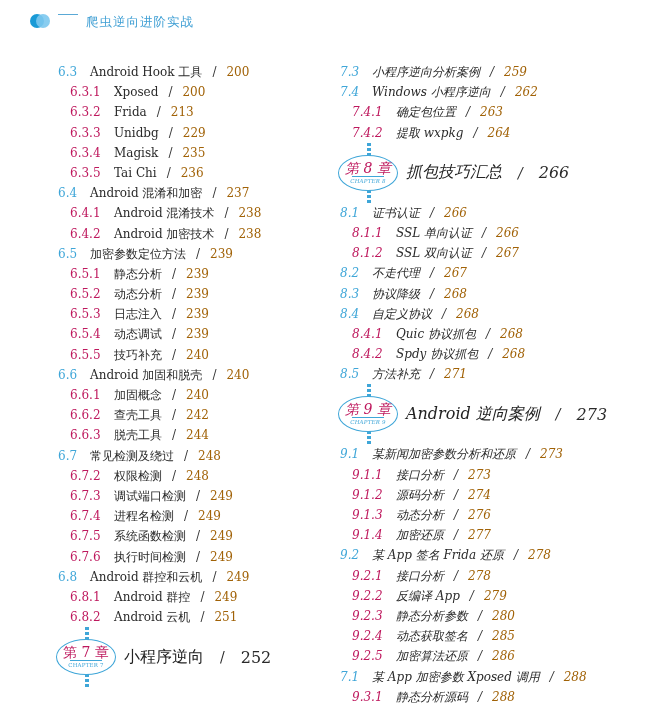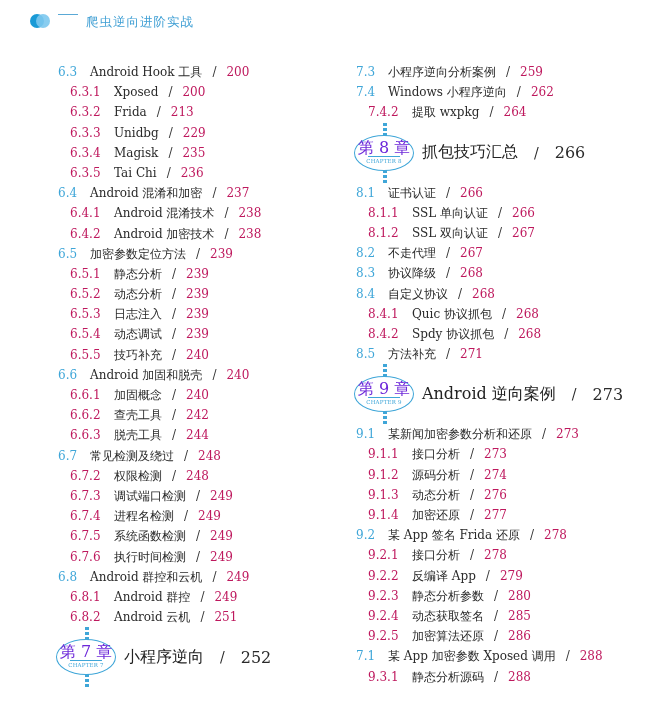--- a/index.html
+++ b/index.html
@@ -10,37 +10,37 @@
   }
   .header { position: absolute; left: 30px; top: 14px; height: 20px; display: flex; }
   .logo { position: relative; width: 20px; height: 14px; }
   .logo .c1 { position: absolute; left: 0; top: 0; width: 14px; height: 14px; border-radius: 50%; background: #1a9ad6; }
   .logo .c2 { position: absolute; left: 6px; top: 0; width: 14px; height: 14px; border-radius: 50%; background: #7cc8ee; opacity: 0.9; }
   .header .rule { width: 20px; height: 1px; background: #5aa9d6; margin: 0 8px 0 8px; }
   .header .title { font-size: 12.5px; color: #3f9fd4; letter-spacing: 1px; }
 
   .col { position: absolute; top: 62px; }
   .col.left { left: 58px; width: 280px; }
-  .col.right { left: 356px; width: 300px; }
+  .col.right { left: 340px; width: 300px; font-style: italic; }
 
   .entry { height: 20.2px; line-height: 20.2px; font-size: 12px; white-space: nowrap; }
   .entry .num { display: inline-block; }
   .entry.l2 .num { color: #3fa6d8; width: 32px; }
   .entry.l3 { padding-left: 12px; }
   .entry.l3 .num { color: #be185d; width: 44px; }
   .entry .sep { display: inline-block; margin: 0 10px; color: #333; }
-  .entry .page { color: #be185d; }
+  .entry .page { color: #a16207; }
 
   .chapter { position: relative; height: 60px; display: flex; align-items: center; }
   .chapter .dots-top, .chapter .dots-bot { position: absolute; left: 27px; width: 4px; display: flex; flex-direction: column; gap: 2px; }
   .chapter .dots-top { top: 0; }
   .chapter .dots-bot { bottom: 0; }
   .chapter .dots-top i, .chapter .dots-bot i { display: block; width: 4px; height: 3px; background: #3fa6d8; }
   .badge { width: 58px; height: 34px; border: 1px solid #3fa6d8; border-radius: 50%; display: flex; flex-direction: column; align-items: center; justify-content: center; margin-left: -2px; }
-  .badge .zh { font-size: 16px; color: #6d28d9; line-height: 14px; }
+  .badge .zh { font-size: 14px; color: #be185d; line-height: 14px; }
   .badge .line { width: 32px; height: 1px; background: #3fa6d8; margin: 1px 0; }
   .badge .en { font-size: 5.5px; color: #3fa6d8; letter-spacing: 0.2px; line-height: 7px; }
   .chapter .ctitle { font-size: 16px; margin-left: 8px; color: #222; }
   .chapter .sep { margin: 0 16px; font-size: 14px; }
   .chapter .page { font-size: 16px; }
 </style>
 </head>
 <body>
 
 <div class="header">
@@ -98,20 +98,21 @@
       <div class="dots-bot">
         <i></i>
         <i></i>
         <i></i>
       </div>
     </div>
   </div>
 <div class="col right" id="col-right">
     <div class="entry l2"><span class="num">7.3</span><span class="ttl">小程序逆向分析案例</span><span class="sep">/</span><span class="page">259</span></div>
     <div class="entry l2"><span class="num">7.4</span><span class="ttl">Windows 小程序逆向</span><span class="sep">/</span><span class="page">262</span></div>
+    <div class="entry l3"><span class="num">7.4.1</span><span class="ttl">确定包位置</span><span class="sep">/</span><span class="page">263</span></div>
     <div class="entry l3"><span class="num">7.4.2</span><span class="ttl">提取 wxpkg</span><span class="sep">/</span><span class="page">264</span></div>
     <div class="chapter">
       <div class="dots-top">
         <i></i>
         <i></i>
         <i></i>
       </div>
       <div class="badge">
         <span class="zh">第 8 章</span>
         <span class="line"></span>

